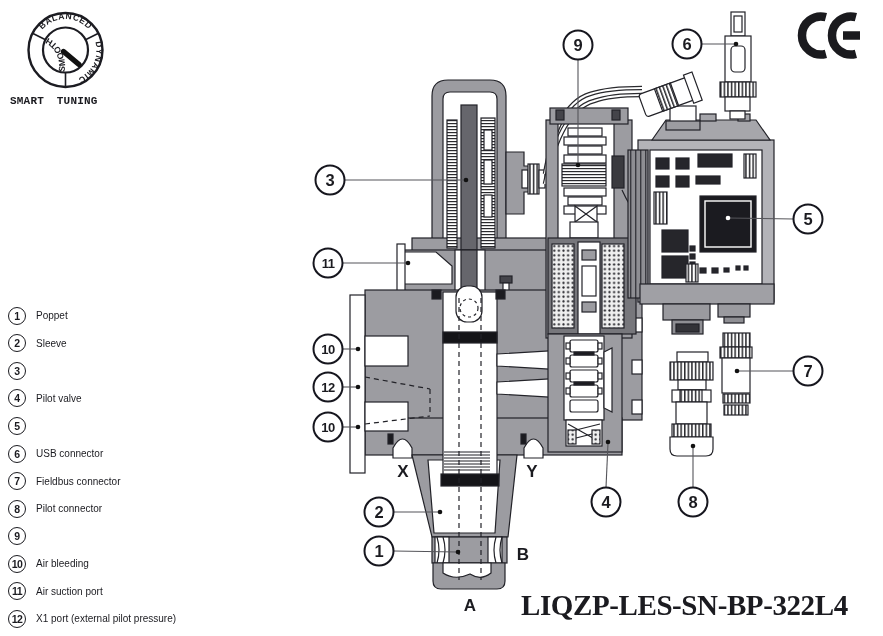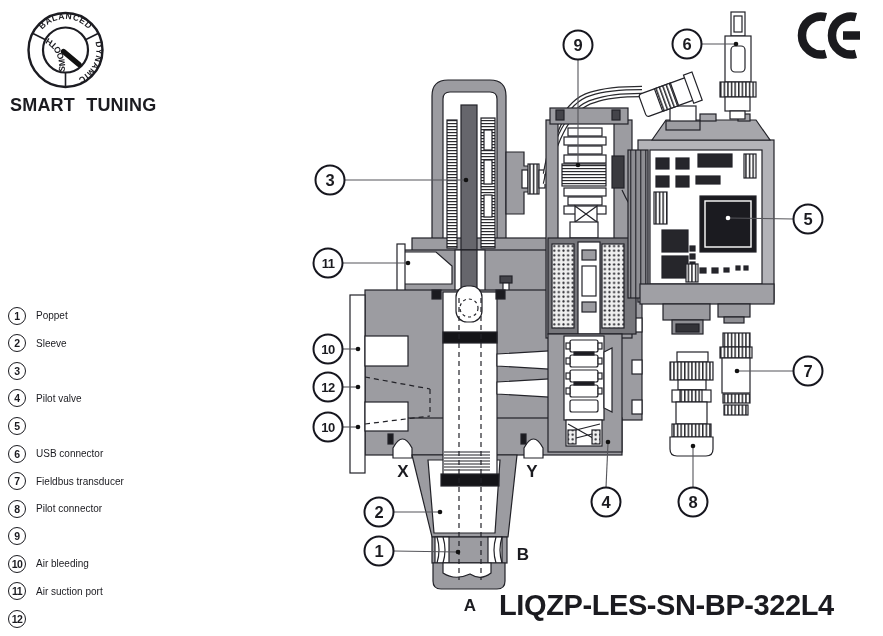--- a/index.html
+++ b/index.html
@@ -6,25 +6,25 @@
   .page{position:relative;width:883px;height:636px;background:#fff;overflow:hidden;
         font-family:"Liberation Sans",sans-serif;color:#1b1b20;}
   
   .legend{position:absolute;left:8px;top:302px;}
   .legend-item{height:27.55px;display:flex;align-items:center;gap:10px;}
   .lnum{display:inline-flex;align-items:center;justify-content:center;
         width:16px;height:16px;border:1.6px solid #1b1b20;border-radius:50%;
         font-size:10.5px;font-weight:bold;flex:0 0 auto;letter-spacing:-0.5px;}
   .llabel{font-size:10px;white-space:nowrap;}
   
-  .smart-label{position:absolute;left:10px;top:95px;font-size:18px;font-weight:bold;
-               letter-spacing:0.2px;word-spacing:6px;}
+  .smart-label{position:absolute;left:10px;top:95px;font-size:11px;font-weight:bold;
+               letter-spacing:0.2px;word-spacing:6px;font-family:Liberation Mono, monospace;}
   
-  .model-code{position:absolute;left:499px;top:589px;font-size:29px;font-weight:bold;
-              letter-spacing:-0.4px;white-space:nowrap;}
+  .model-code{position:absolute;left:521px;top:589px;font-size:29px;font-weight:bold;
+              letter-spacing:-0.4px;white-space:nowrap;font-family:Liberation Serif, serif;}
   svg{position:absolute;left:0;top:0;}
   svg text{font-family:"Liberation Sans",sans-serif;fill:#1b1b20;}
   .cnum{font-size:16.5px;font-weight:bold;text-anchor:middle;}
   .cnum2{font-size:13px;font-weight:bold;text-anchor:middle;letter-spacing:-0.5px;}
   .plab{font-size:17px;font-weight:bold;text-anchor:middle;}
   .dialtxt{font-size:8.6px;font-weight:bold;letter-spacing:0.6px;}
   .ln{stroke:#55555a;stroke-width:1.1;fill:none;}
   .callout-circle{fill:#fff;stroke:#16161e;stroke-width:2;}
 </style>
 </head>
@@ -85,39 +85,40 @@
       </div>
     <div class="legend-item">
         <span class="lnum">5</span>
       </div>
     <div class="legend-item">
         <span class="lnum">6</span>
         <span class="llabel">USB connector</span>
       </div>
     <div class="legend-item">
         <span class="lnum">7</span>
-        <span class="llabel">Fieldbus transducer</span>
+        <span class="llabel">Fieldbus connector</span>
       </div>
     <div class="legend-item">
         <span class="lnum">8</span>
         <span class="llabel">Pilot connector</span>
       </div>
     <div class="legend-item">
         <span class="lnum">9</span>
       </div>
     <div class="legend-item">
         <span class="lnum">10</span>
         <span class="llabel">Air bleeding</span>
       </div>
     <div class="legend-item">
         <span class="lnum">11</span>
         <span class="llabel">Air suction port</span>
       </div>
     <div class="legend-item">
         <span class="lnum">12</span>
+        <span class="llabel">X1 port (external pilot pressure)</span>
       </div>
   </div>
 
   <svg width="883" height="636" viewBox="0 0 883 636">
     <defs>
       <pattern id="hc" width="4" height="3" patternUnits="userSpaceOnUse">
         <rect width="4" height="3" fill="#fff"></rect>
           <rect width="4" height="1.2" fill="#2a2a2e"></rect>
       </pattern>
       <pattern id="kn" width="3.6" height="8" patternUnits="userSpaceOnUse">

